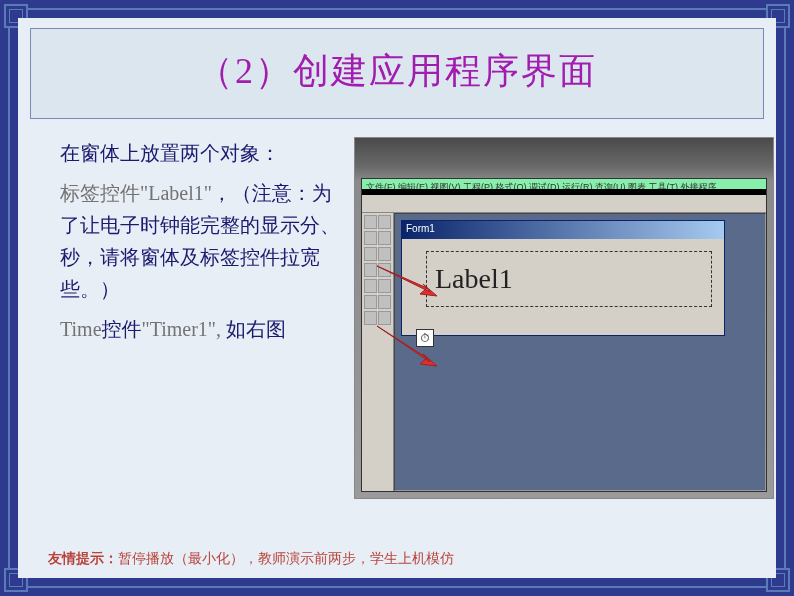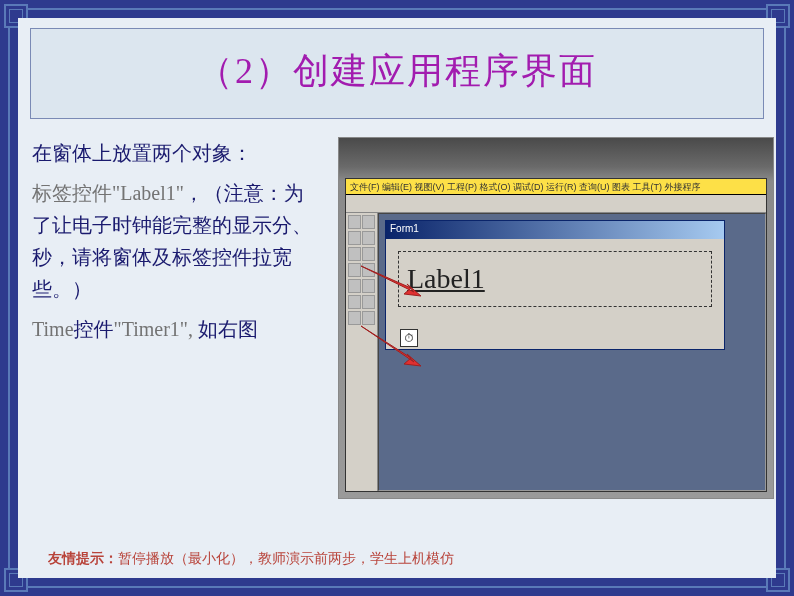--- a/index.html
+++ b/index.html
@@ -47,21 +47,22 @@
     .title-text {
       font-size: 36px;
       color: #a21caf;
       font-weight: normal;
       font-family: "SimSun", serif;
       letter-spacing: 2px;
     }
     .body-area {
       display: flex;
       padding: 18px 2px 0 14px;
-      gap: 26px;
+      gap: 14px;
+      margin-left: 28px;
     }
     .text-col {
       flex: 0 0 280px;
       font-size: 20px;
       line-height: 1.6;
       color: #1a1a6e;
       font-family: "SimSun", serif;
     }
     .para1 { margin-bottom: 8px; }
     .para2 { margin-bottom: 8px; }
@@ -80,22 +81,22 @@
       overflow: hidden;
     }
     .vb-window {
       position: absolute;
       top: 40px; left: 6px; right: 6px; bottom: 6px;
       background: #d4d0c8;
       border: 1px solid #333;
     }
     .vb-menu {
       height: 16px;
-      background: #fde047;
-      border-bottom: 1px solid #000000;
+      background: #86efac;
+      border-bottom: 6px solid #000000;
       font-size: 9px;
       padding: 2px 4px;
       color: #333;
       white-space: nowrap;
       overflow: hidden;
     }
     .vb-toolbar {
       height: 18px;
       background: #d4d0c8;
       border-bottom: 1px solid #888;
@@ -126,51 +127,50 @@
     }
     .designer {
       flex: 1;
       background: #5a6a8a;
       position: relative;
       border: 1px inset #999;
     }
     .form-window {
       position: absolute;
       top: 6px; left: 6px; right: 40px;
-      height: 130px;
+      height: 116px;
       background: #eab308;
       border: 1px solid #0a246a;
     }
     .form-title {
       height: 18px;
       background: linear-gradient(90deg, #0a246a, #a6caf0);
       color: #fff;
       font-size: 10px;
       padding: 2px 4px;
     }
     .form-canvas {
       position: relative;
       height: calc(100% - 18px);
       background: #d4d0c8;
       background-image: radial-gradient(circle, #888 0.5px, transparent 0.5px);
       background-size: 6px 6px;
     }
     .label-ctrl {
       position: absolute;
-      top: 12px; left: 12px; right: 12px;
+      top: 12px; left: 24px; right: 12px;
       height: 56px;
       border: 1px dashed #333;
       background: rgba(212,208,200,0.5);
       display: flex;
       align-items: center;
       padding-left: 8px;
       font-family: "Times New Roman", serif;
       font-size: 28px;
       color: #222;
-      text-decoration: underline;
     }
     .timer-ctrl {
       position: absolute;
       top: 90px; left: 14px;
       width: 18px;
       height: 18px;
       border: 1px solid #333;
       background: #fff;
       display: flex;
       align-items: center;

